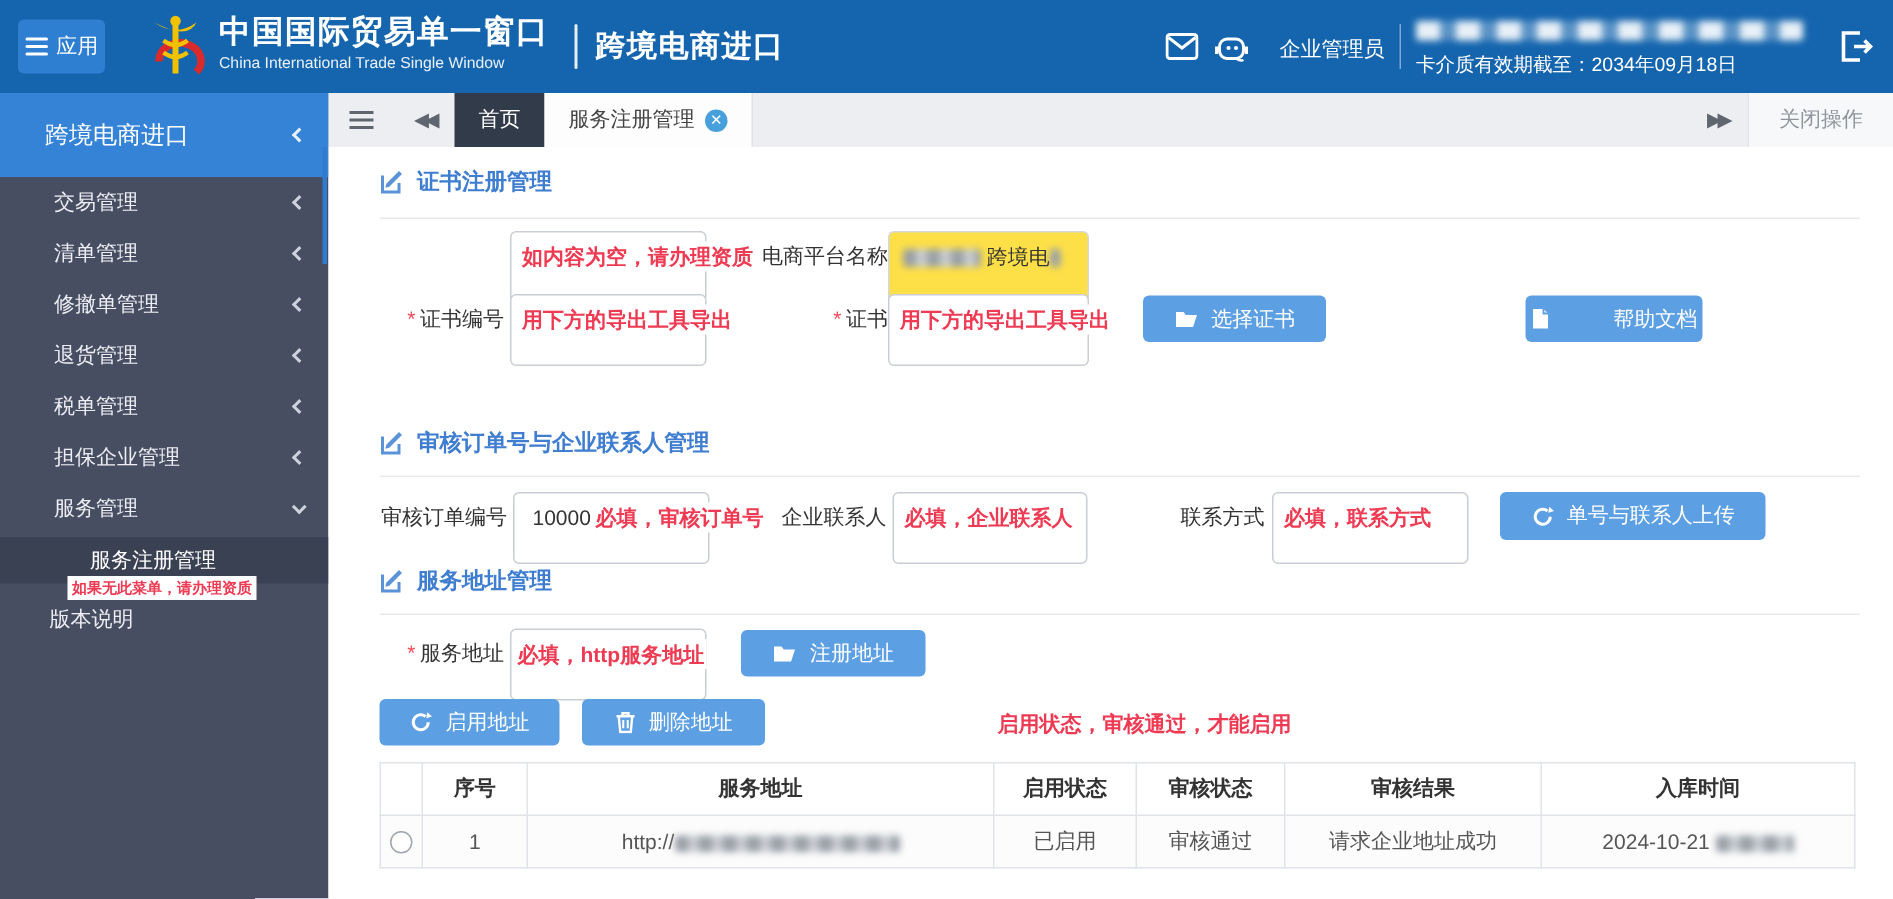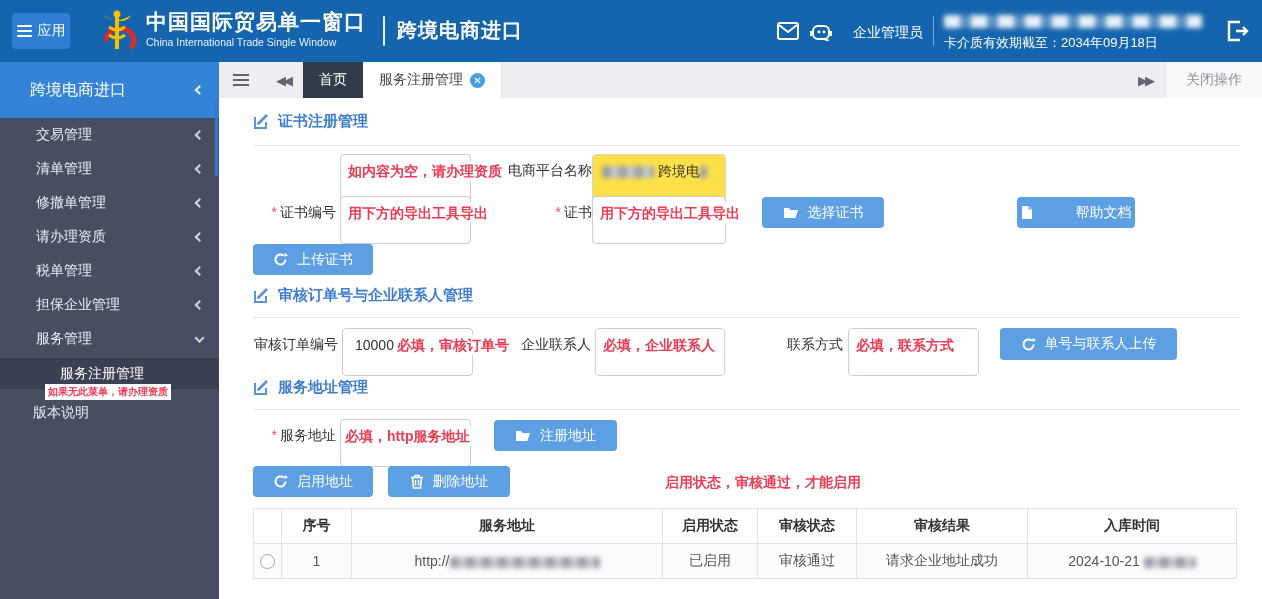--- a/index.html
+++ b/index.html
@@ -167,21 +167,21 @@
     </div>
     <div class="side-item">
       <span>清单管理</span>
       <span class="chev left"></span>
     </div>
     <div class="side-item">
       <span>修撤单管理</span>
       <span class="chev left"></span>
     </div>
     <div class="side-item">
-      <span>请办理资质</span>
+      <span>退货管理</span>
       <span class="chev left"></span>
     </div>
     <div class="side-item">
       <span>税单管理</span>
       <span class="chev left"></span>
     </div>
     <div class="side-item">
       <span>担保企业管理</span>
       <span class="chev left"></span>
     </div>
@@ -262,27 +262,20 @@
         <path d="M1 2 h5 l1.5 2 H15 l-2.6 8 H1z" fill="#fff"></path>
       </svg>
       <span>选择证书</span>
     </button>
     <button class="btn" style="left:798px; top:99px; width:118px;gap:43px;">
       <svg width="12" height="15" viewBox="0 0 12 15">
         <path d="M1 1 h7 l3 3 v10 H1z" fill="#fff"></path>
         <path d="M8 1 v3 h3" fill="none" stroke="#5c9fe3" stroke-width="1.2"></path>
       </svg>
       <span>帮助文档</span>
-    </button>
-    <button class="btn" style="left:34px; top:146px; width:120px;">
-      <svg width="15" height="15" viewBox="0 0 15 15">
-        <path d="M12.5 7.5 a5 5 0 1 1 -1.8-3.85" fill="none" stroke="#fff" stroke-width="2"></path>
-        <path d="M11.8 0.8 l-0.6 4 3.8-1.2z" fill="#fff"></path>
-      </svg>
-      <span>上传证书</span>
     </button>
 
     <div class="sec-title" style="top:188px;">
       <svg width="17" height="17" viewBox="0 0 17 17">
         <path d="M2 4 v11 h11 v-6" fill="none" stroke="#5b93d8" stroke-width="2"></path>
         <path d="M6.5 11.5 l8.5-8.5 -2-2 -8.5 8.5 -0.6 2.6z" fill="#5b93d8"></path>
       </svg>
       <span>审核订单号与企业联系人管理</span>
     </div>
     <div class="hr" style="top:219px;"></div>

